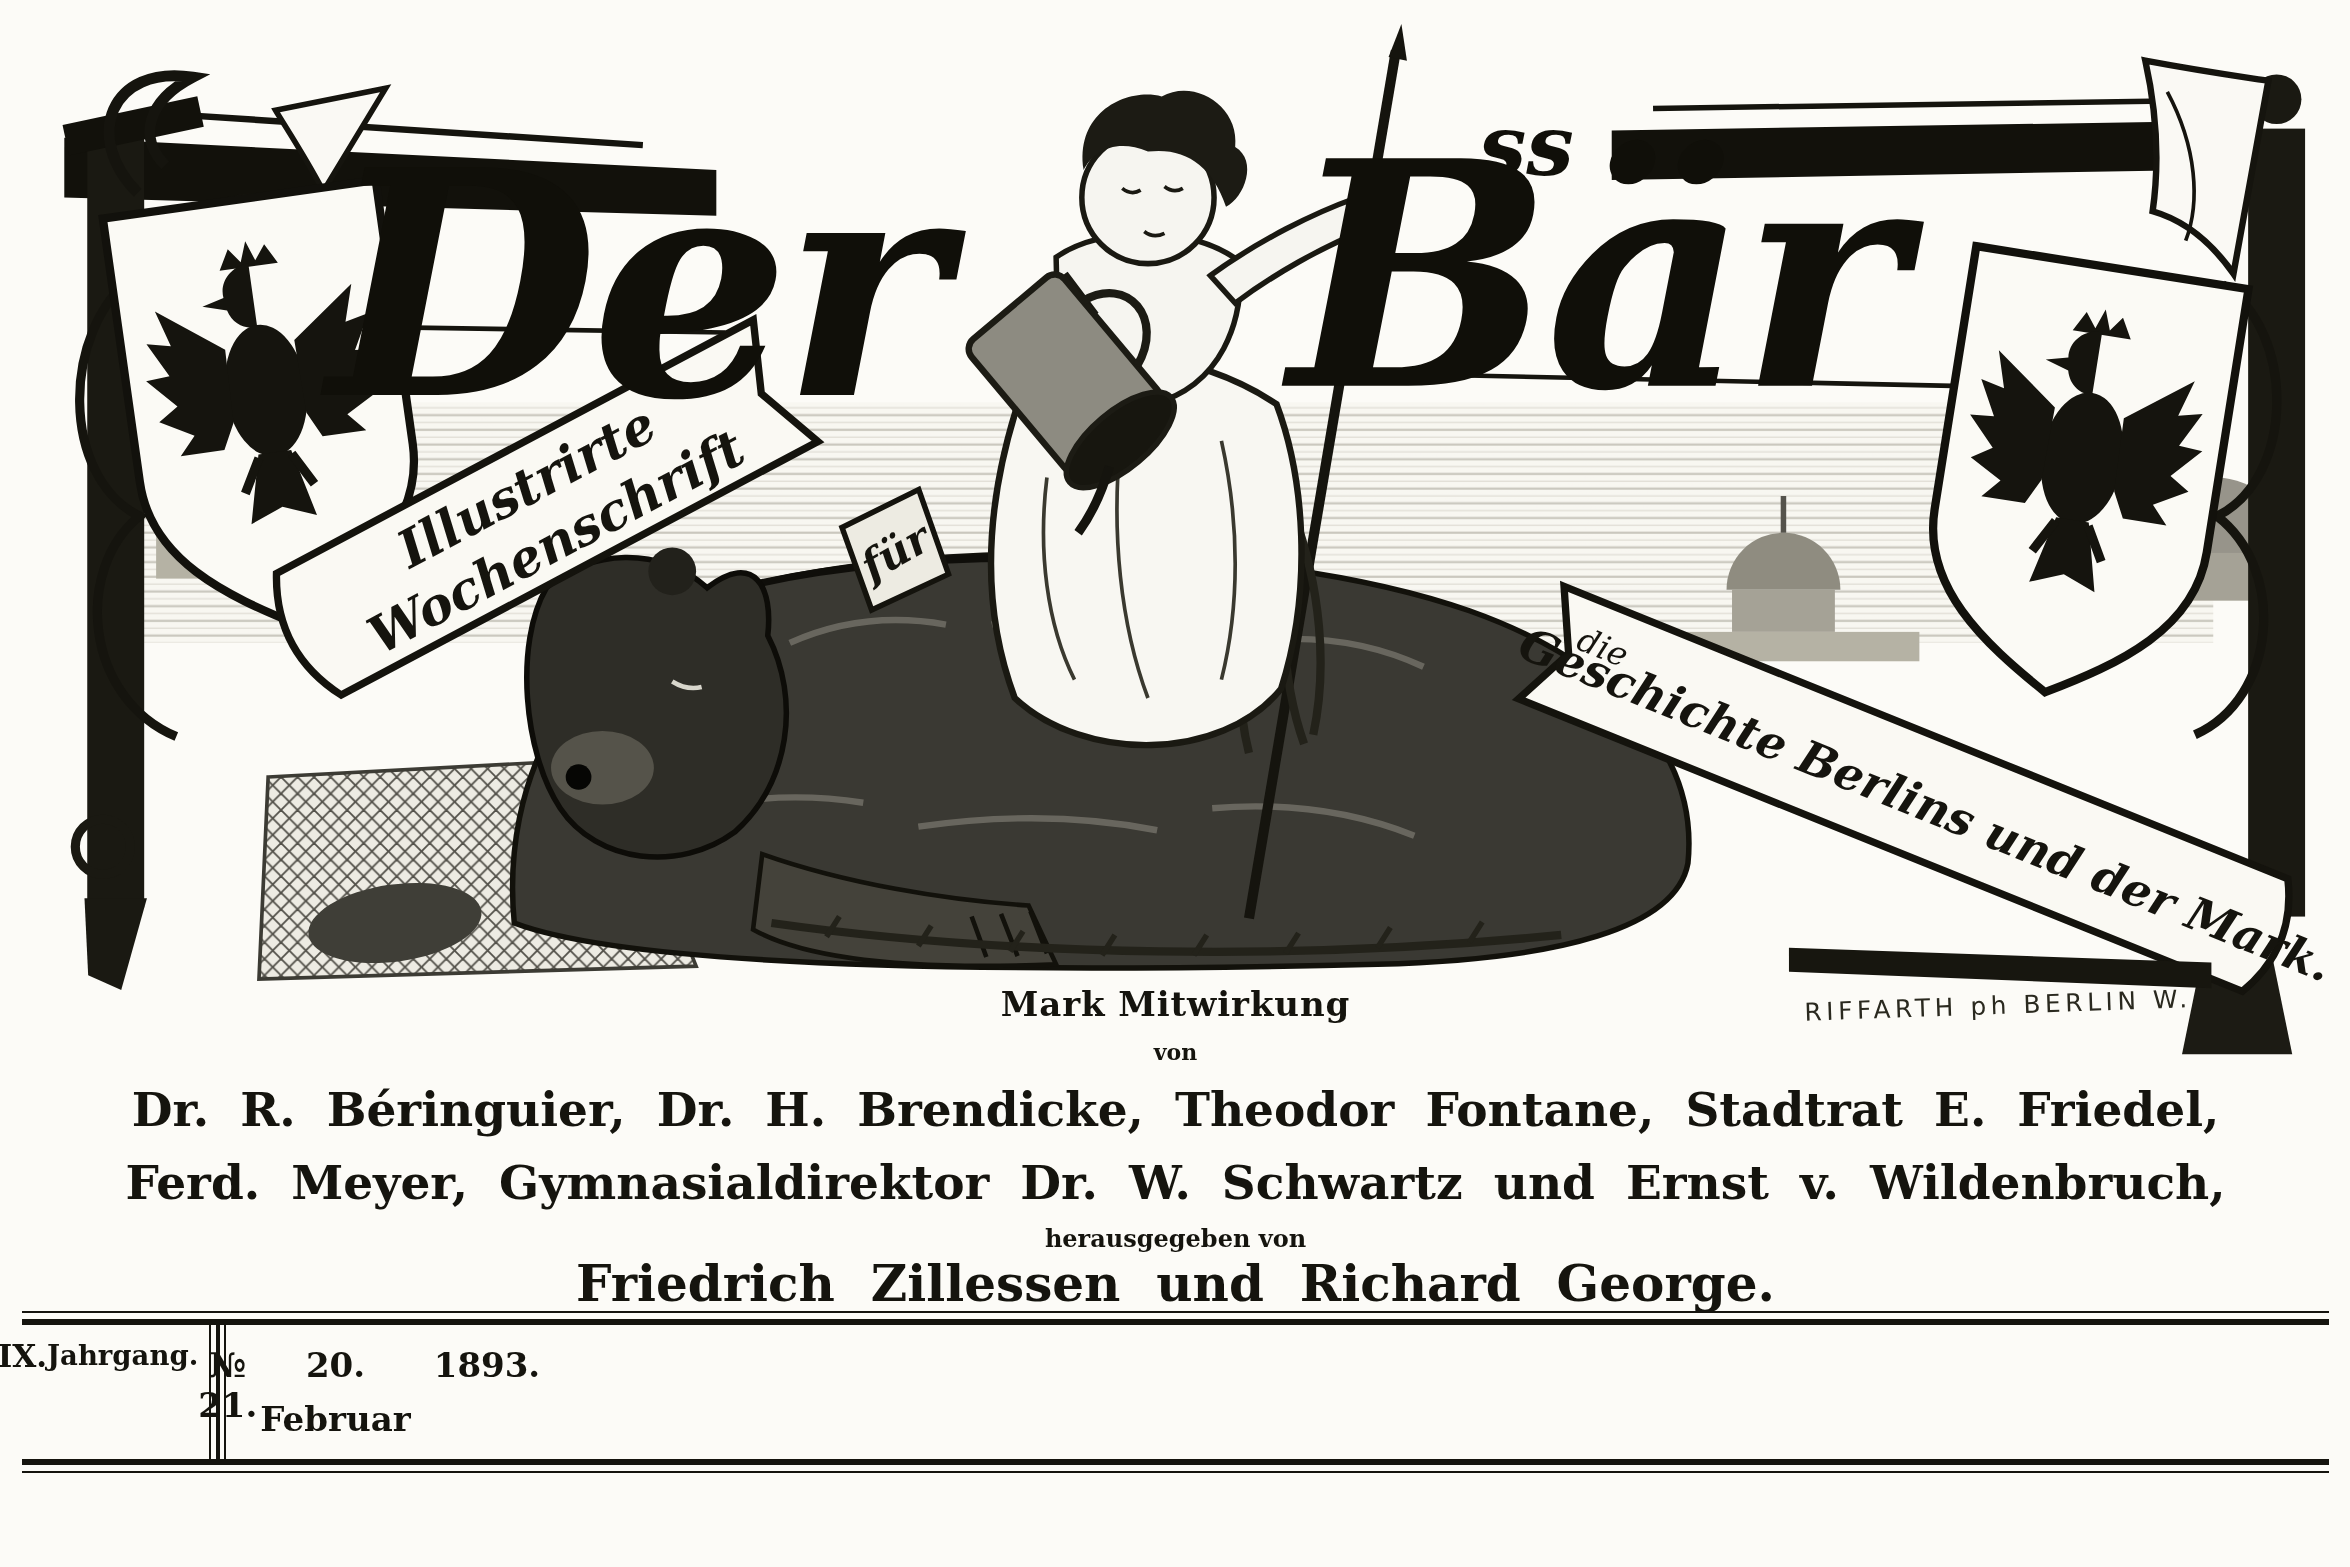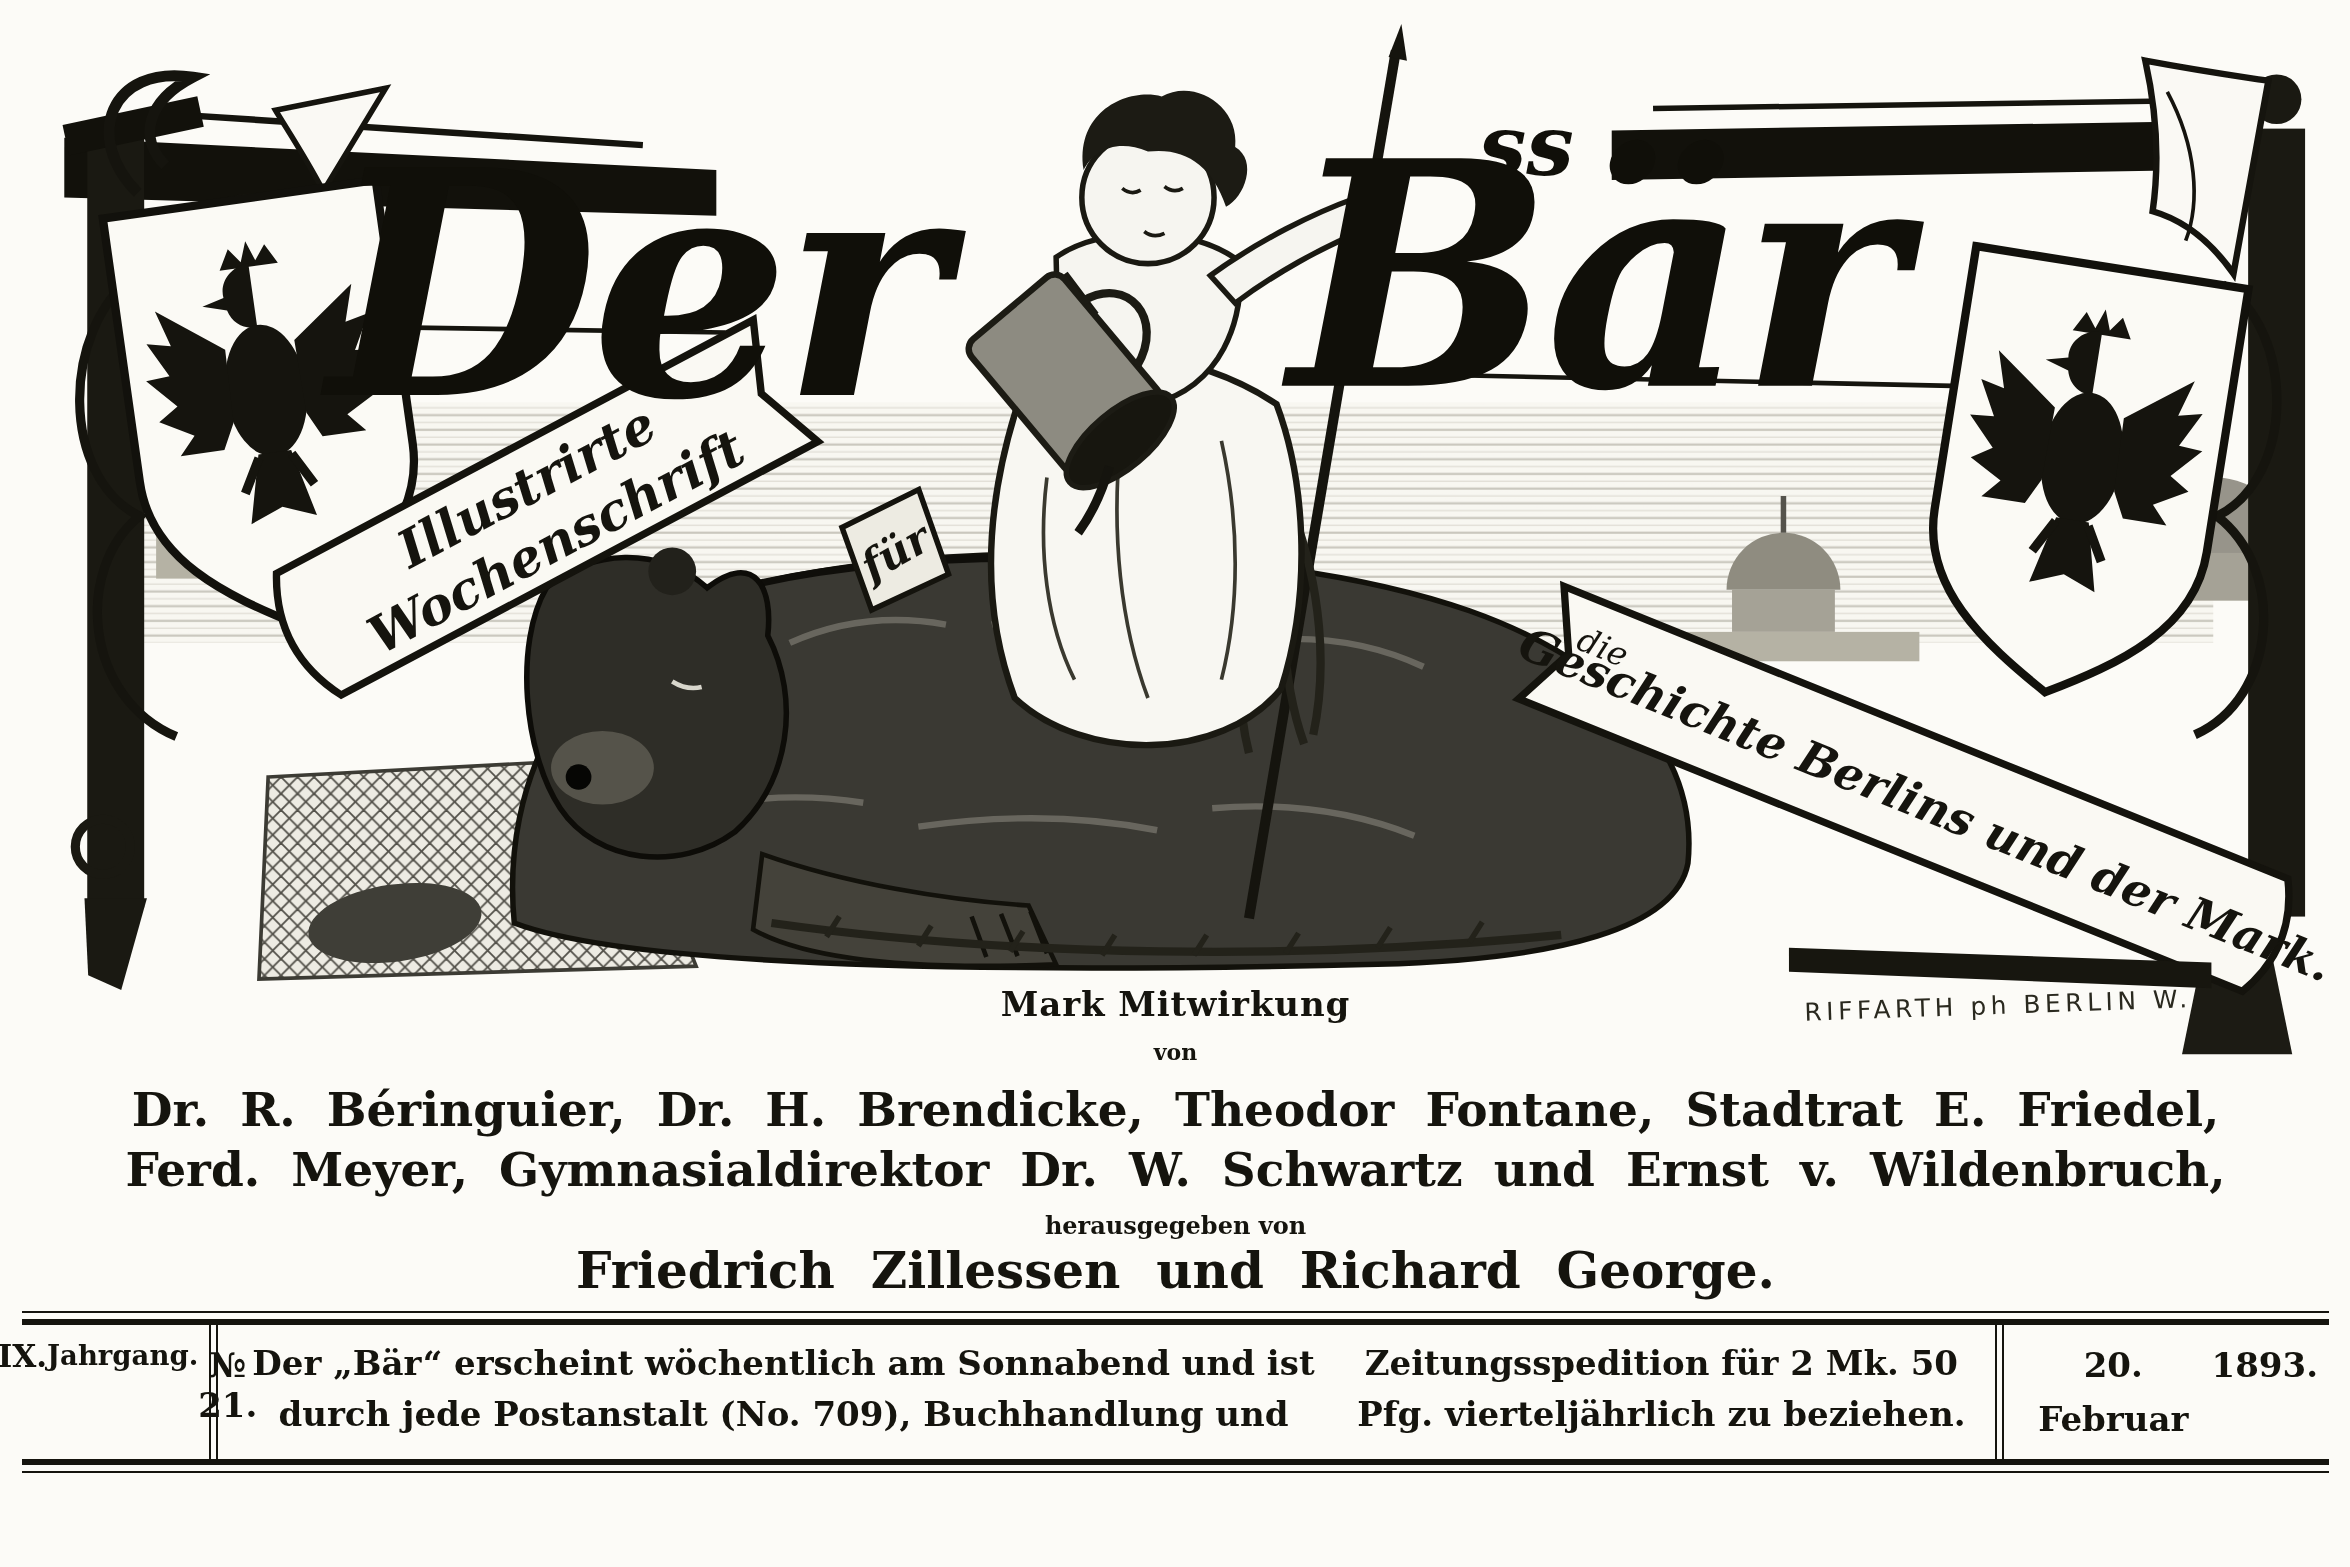--- a/index.html
+++ b/index.html
@@ -7,21 +7,21 @@
     position:relative; width:2351px; height:1568px;
     background:#fcfbf7; overflow:hidden;
     font-family:"DejaVu Serif", serif; color:#15140e;
   }
   .art { position:absolute; left:0; top:0; }
   
   .contrib { position:absolute; left:0; right:0; top:984px; text-align:center; }
   .contrib .small-intro { font-size:34px; font-weight:700; letter-spacing:0.9px; }
   .contrib .von { font-size:22px; font-weight:700; margin-top:14.7px; }
   .contrib .names { font-size:47px; font-weight:700; word-spacing:14.7px; margin-top:16px; line-height:1.22; }
-  .contrib .names2 { margin-top:3px; }
+  .contrib .names2 { margin-top:16px; }
   .contrib .pub-intro { font-size:24px; font-weight:700; margin-top:13px; }
   .contrib .publishers { font-size:50px; font-weight:700; word-spacing:18.4px; margin-top:1px; }
   
   .info-bar { position:absolute; left:22px; right:22px; top:1311px; }
   .rule-top { height:5.5px; border-top:2.8px solid #15140e; border-bottom:6.4px solid #15140e; }
   .rule-bottom { height:5.5px; border-top:6.4px solid #15140e; border-bottom:2.8px solid #15140e; }
   .cells { display:flex; align-items:stretch; }
   .vrule { width:4.6px; border-left:2.8px solid #15140e; border-right:2.8px solid #15140e; }
   .cell { padding:13px 11px; display:flex; flex-direction:row; justify-content:center; }
   .issue-cell { width:165px; text-align:center; font-weight:700; }
@@ -190,24 +190,20 @@
 
   <div class="info-bar">
     <div class="rule-top"></div>
     <div class="cells">
       <div class="cell issue-cell">
         <div class="l1">XIX.</div>
         <div class="l2">Jahrgang.</div>
         <div class="l3">№ 21.</div>
       </div>
       <div class="vrule"></div>
-      <div class="cell notice-cell">
-        <div>Der „Bär“ erscheint wöchentlich am Sonnabend und ist durch jede Postanstalt (No. 709), Buchhandlung und</div>
-        <div>Zeitungsspedition für 2 Mk. 50 Pfg. vierteljährlich zu beziehen.</div>
-      </div>
       <div class="vrule"></div>
       <div class="cell date-cell">
         <div>20. Februar</div>
         <div>1893.</div>
       </div>
     </div>
     <div class="rule-bottom"></div>
   </div>
 
 </div>

